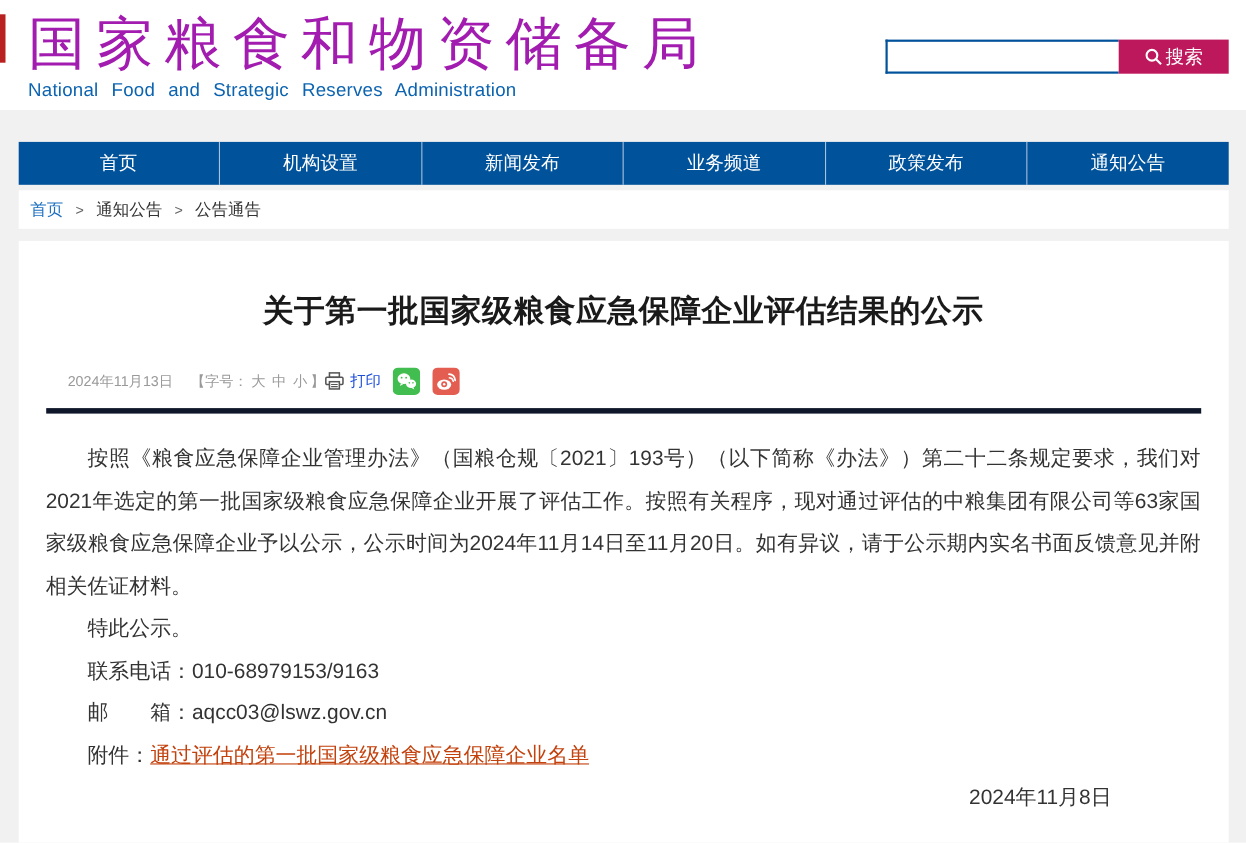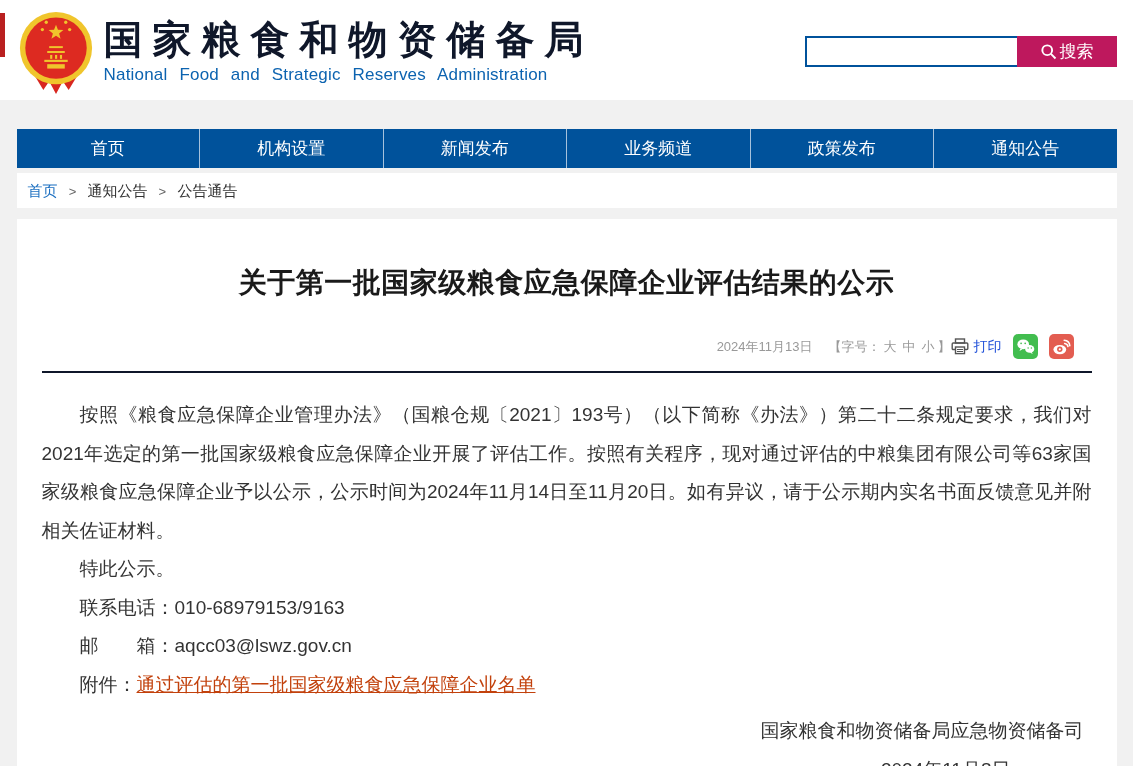--- a/index.html
+++ b/index.html
@@ -13,21 +13,21 @@
   .container { width:1100px; margin:0 auto; }
 
   
   .red-edge { position:absolute; left:0; top:13px; width:5px; height:44px; background:#b92020; }
 
   
   header { background:#fff; height:100px; }
   .header-inner { position:relative; height:100px; }
   .brand { display:flex; align-items:center; gap:9px; padding-top:8px; text-decoration:none; width:600px; }
   .titles .zh {
-    font-size:39px; font-weight:bold; color:#0f172a; letter-spacing:10px;
+    font-size:52px; font-weight:normal; color:#a21caf; letter-spacing:10px;
     white-space:nowrap; line-height:1.1;
   }
   .titles .en {
     font-size:17px; color:#0c63b0; word-spacing:7px; letter-spacing:0.2px; margin-top:3px;
     white-space:nowrap;
   }
   .search { position:absolute; right:0; top:36px; display:flex; align-items:stretch; height:31px; }
   .search input {
     width:212px; height:31px; border:2px solid #00529b; border-right:none; outline:none;
     padding:0 8px; font-size:15px; background:#fff;
@@ -55,22 +55,22 @@
   .breadcrumb a.home { color:#1c6fc0; }
   .breadcrumb .sep { color:#666; margin:0 7px; font-size:13px; }
 
   
   .card { margin-top:11px; background:#fff; min-height:530px; padding:1px 25px 30px; }
   h1.article-title {
     text-align:center; font-size:28px; font-weight:700; color:#1a1a1a;
     letter-spacing:0.5px; margin:44px 0 0;
   }
   .meta {
-    display:flex; justify-content:flex-end; align-items:center;
-    margin-top:32px; padding:0 18px 12px 20px; border-bottom:2px solid #0f172a;
+    display:flex; justify-content:flex-start; align-items:center;
+    margin-top:32px; padding:0 18px 12px 20px; border-bottom:5px solid #0f172a;
     color:#999; font-size:13px;
   }
   .meta-left { display:flex; align-items:center; }
   .fz { margin-left:16px; }
   .fz a { color:#999; text-decoration:none; margin:0 3px; cursor:pointer; }
   .meta-right { display:flex; align-items:center; gap:11px; }
   .print { display:flex; align-items:center; gap:5px; color:#1d4ed8; font-size:14px; text-decoration:none; cursor:pointer; }
   .share { display:block; width:25px; height:25px; cursor:pointer; }
 
   .body-text { margin-top:23px; font-size:19px; color:#333; line-height:38.5px; }
@@ -189,16 +189,15 @@
       </a>
     </div>
   </div>
 
   <div class="body-text">
     <p>按照《粮食应急保障企业管理办法》（国粮仓规〔2021〕193号）（以下简称《办法》）第二十二条规定要求，我们对2021年选定的第一批国家级粮食应急保障企业开展了评估工作。按照有关程序，现对通过评估的中粮集团有限公司等63家国家级粮食应急保障企业予以公示，公示时间为2024年11月14日至11月20日。如有异议，请于公示期内实名书面反馈意见并附相关佐证材料。</p>
     <p>特此公示。</p>
     <p><span>联系电话：</span><span>010-68979153/9163</span></p>
     <p><span>邮　　箱：</span><span>aqcc03@lswz.gov.cn</span></p>
     <p><span>附件：</span><a class="att-link">通过评估的第一批国家级粮食应急保障企业名单</a></p>
-    <p class="signature">国家粮食和物资储备局应急物资储备司</p>
     <p class="sign-date">2024年11月8日</p>
   </div>
 </main>
 
 </body></html>

